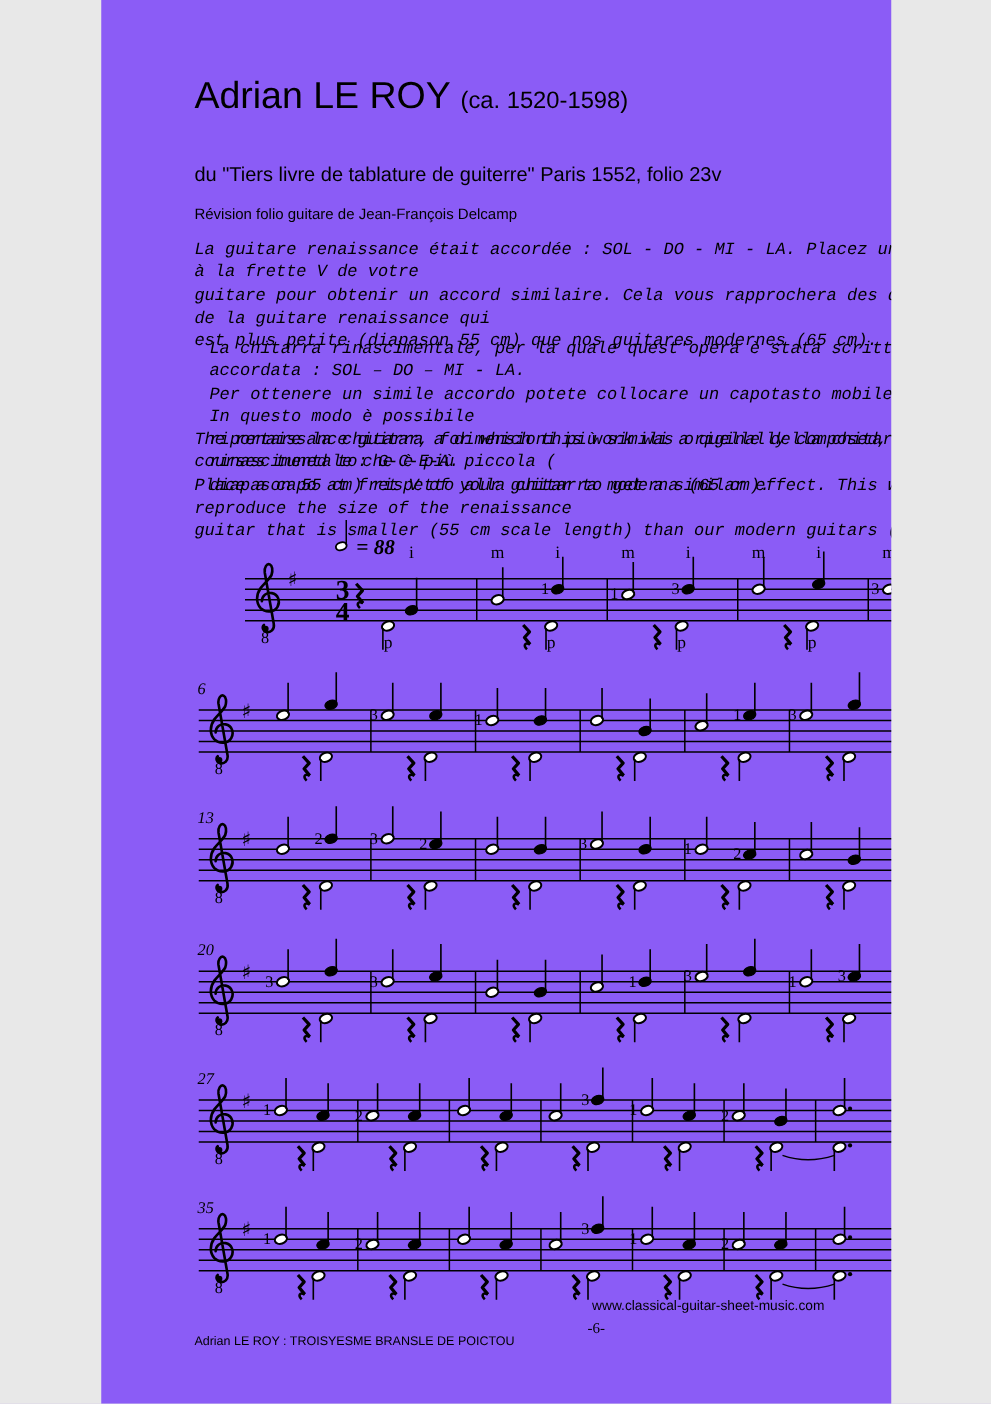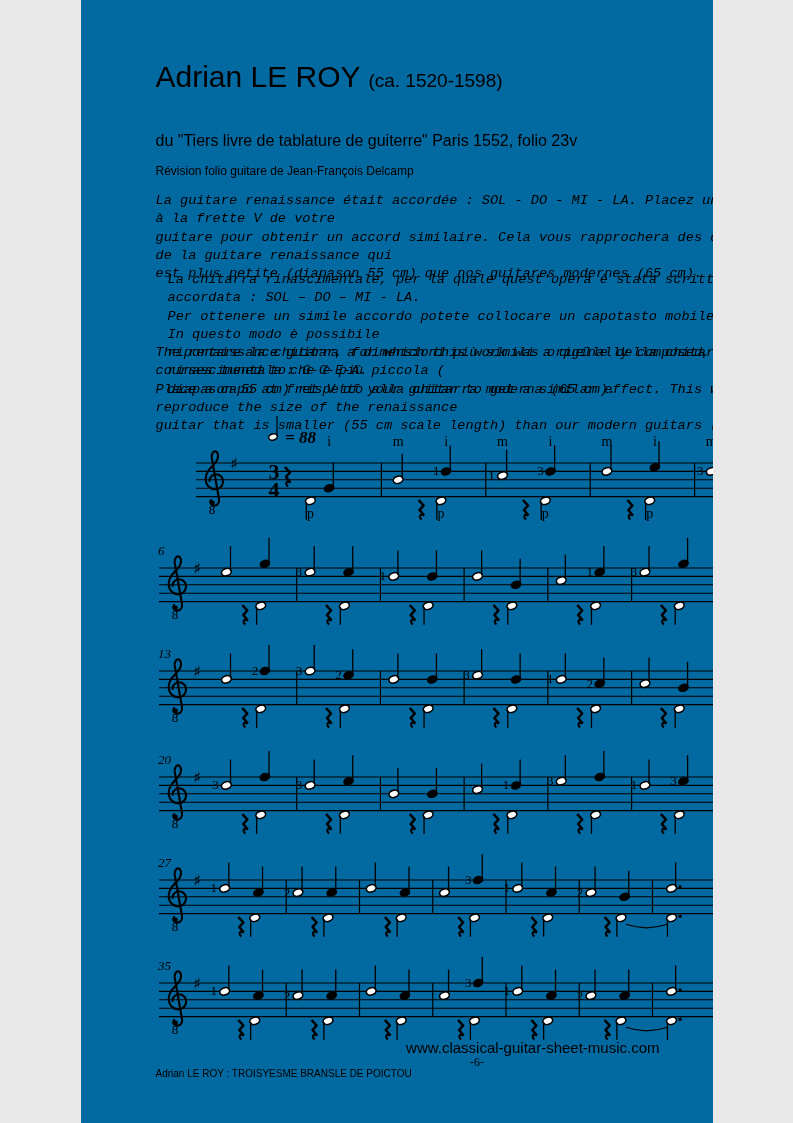--- a/index.html
+++ b/index.html
@@ -1,29 +1,29 @@
 <!DOCTYPE html>
 <html><head>
 <meta charset="utf-8">
 <style>
   html,body{margin:0;padding:0;background:#e8e8e8}
-  .page{position:relative;width:632px;height:1123px;margin:0 auto;background:#0369a1;
+  .page{position:relative;width:632px;height:1123px;margin:0 auto;background:#8b5cf6;
         font-family:"Liberation Sans",sans-serif;color:#000;overflow:hidden}
   .abs{position:absolute}
   .composer-line{left:75px;top:60px;font-size:30px;white-space:nowrap}
   .composer-dates{font-size:19px}
   .piece-title{left:75px;top:97px;font-size:25px;white-space:nowrap;letter-spacing:.5px}
   .source-line{left:75px;top:132px;font-size:16px}
   .revision-line{left:75px;top:164px;font-size:12px}
   .note{left:75px;width:660px;font-family:Liberation Mono, monospace;font-style:italic;
         font-size:13.6px;line-height:18.3px;white-space:pre-line}
   .note-fr{top:192px}.note-it{top:259px}.note-en{top:344px}
   #music{position:absolute;left:0;top:0;width:793px;height:1123px;pointer-events:none}
   .footer-left{left:75px;top:1068px;font-size:10px}
-  .footer-right{right:53px;top:1039px;font-size:15px}
+  .footer-right{right:53px;top:1039px;font-size:11px}
   .page-number{left:0;top:1055px;width:793px;text-align:center;
                font-family:"Liberation Serif",serif;font-size:12px}
   
   text{fill:#000}
   .fing{font:13px "Liberation Serif",serif}
   .rh{font:14px "Liberation Serif",serif}
   .mnum{font:italic 13px "Liberation Serif",serif}
   .c8{font:13px "Liberation Serif",serif}
   .tsig{font:bold 22px "Liberation Serif",serif}
   .sharp{font:16px "DejaVu Sans",sans-serif}

